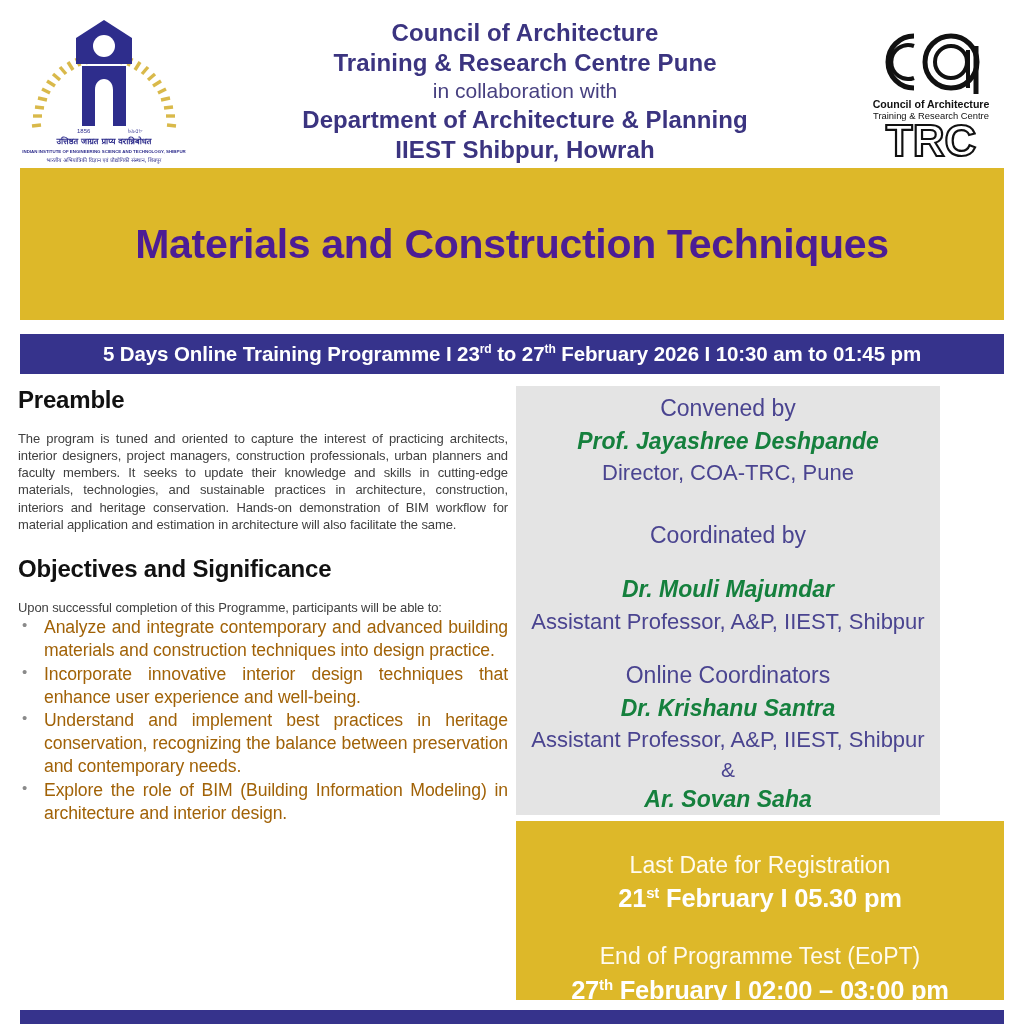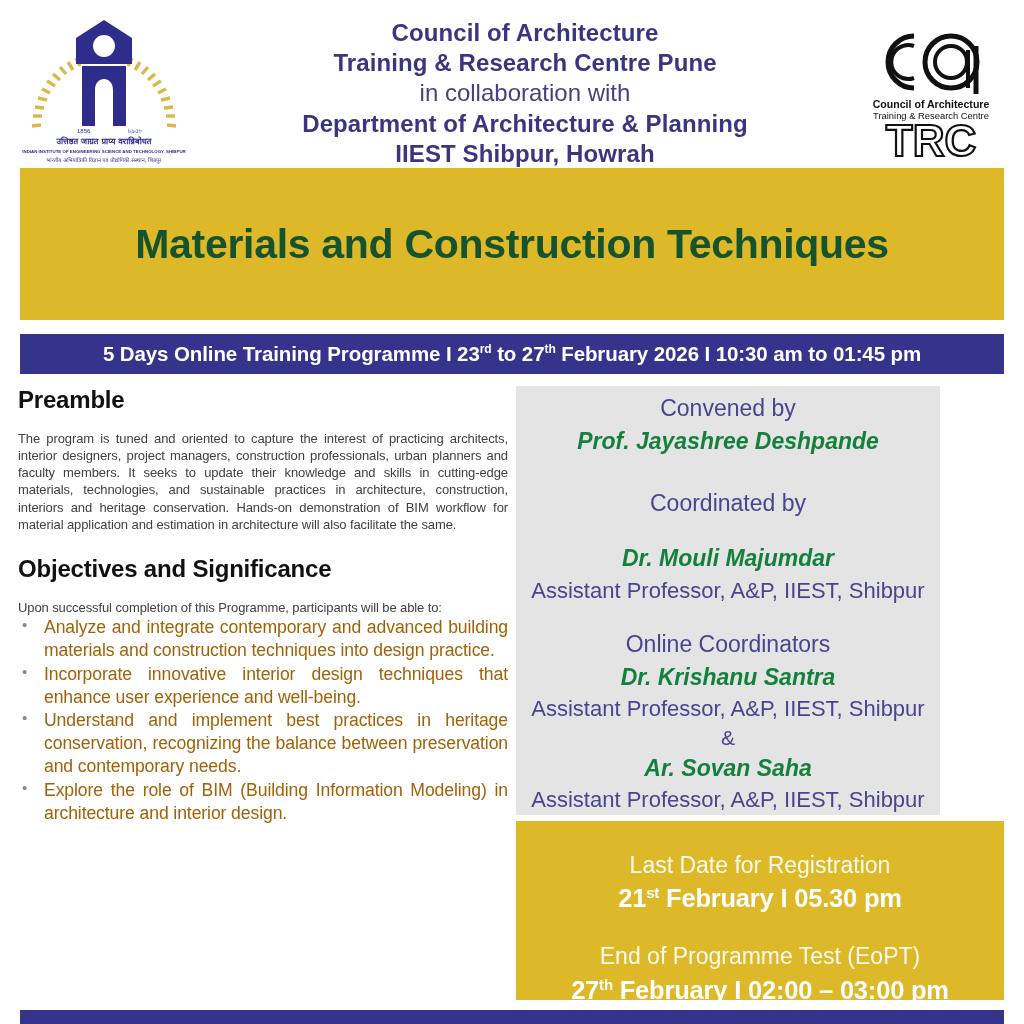--- a/index.html
+++ b/index.html
@@ -16,30 +16,30 @@
     position: absolute; left: 0; top: 0; width: 1024px; height: 165px;
     display: flex; align-items: flex-start; justify-content: space-between;
   }
   .logo-left { width: 180px; height: 160px; margin-left: 14px; margin-top: 8px; flex: 0 0 auto; }
   .logo-right { width: 150px; height: 140px; margin-right: 18px; margin-top: 20px; flex: 0 0 auto; }
   .header-text {
     flex: 1 1 auto; text-align: center; padding-top: 18px;
     color: #3B3480; line-height: 1.26;
   }
   .ht-b { font-size: 24px; font-weight: bold; letter-spacing: .1px; }
-  .ht-n { font-size: 24px; font-weight: normal; color: #474080; }
+  .ht-n { font-size: 21px; font-weight: normal; color: #474080; }
 
   
   .title-banner {
     position: absolute; left: 20px; top: 168px; width: 984px; height: 152px;
     background: #DDB829;
     display: flex; flex-direction: column; align-items: center; justify-content: center;
   }
   .title-line {
-    color: #14532d; font-weight: bold; font-size: 41px;
+    color: #4c1d95; font-weight: bold; font-size: 41px;
     letter-spacing: -0.3px; line-height: 1.32; text-align: center;
     white-space: nowrap;
   }
 
   
   .subtitle-bar {
     position: absolute; left: 20px; top: 334px; width: 984px; height: 40px;
     background: #36338C; display: flex; align-items: center; justify-content: center;
   }
   .subtitle-bar .txt {
@@ -222,20 +222,21 @@
       <li>Analyze and integrate contemporary and advanced building materials and construction techniques into design practice.</li>
       <li>Incorporate innovative interior design techniques that enhance user experience and well-being.</li>
       <li>Understand and implement best practices in heritage conservation, recognizing the balance between preservation and contemporary needs.</li>
       <li>Explore the role of BIM (Building Information Modeling) in architecture and interior design.</li>
     </ul>
   </div>
 
   <div class="right-panel">
     <div class="rp-label">Convened by</div>
     <div class="rp-name">Prof. Jayashree Deshpande</div>
+    <div class="rp-sub">Director, COA-TRC, Pune</div>
 
     <div class="rp-gap-lg"></div>
 
     <div class="rp-label">Coordinated by</div>
     <div class="rp-gap-md"></div>
     <div class="rp-name">Dr. Mouli Majumdar</div>
     <div class="rp-sub">Assistant Professor, A&amp;P, IIEST, Shibpur</div>
 
     <div class="rp-gap-md"></div>
 

